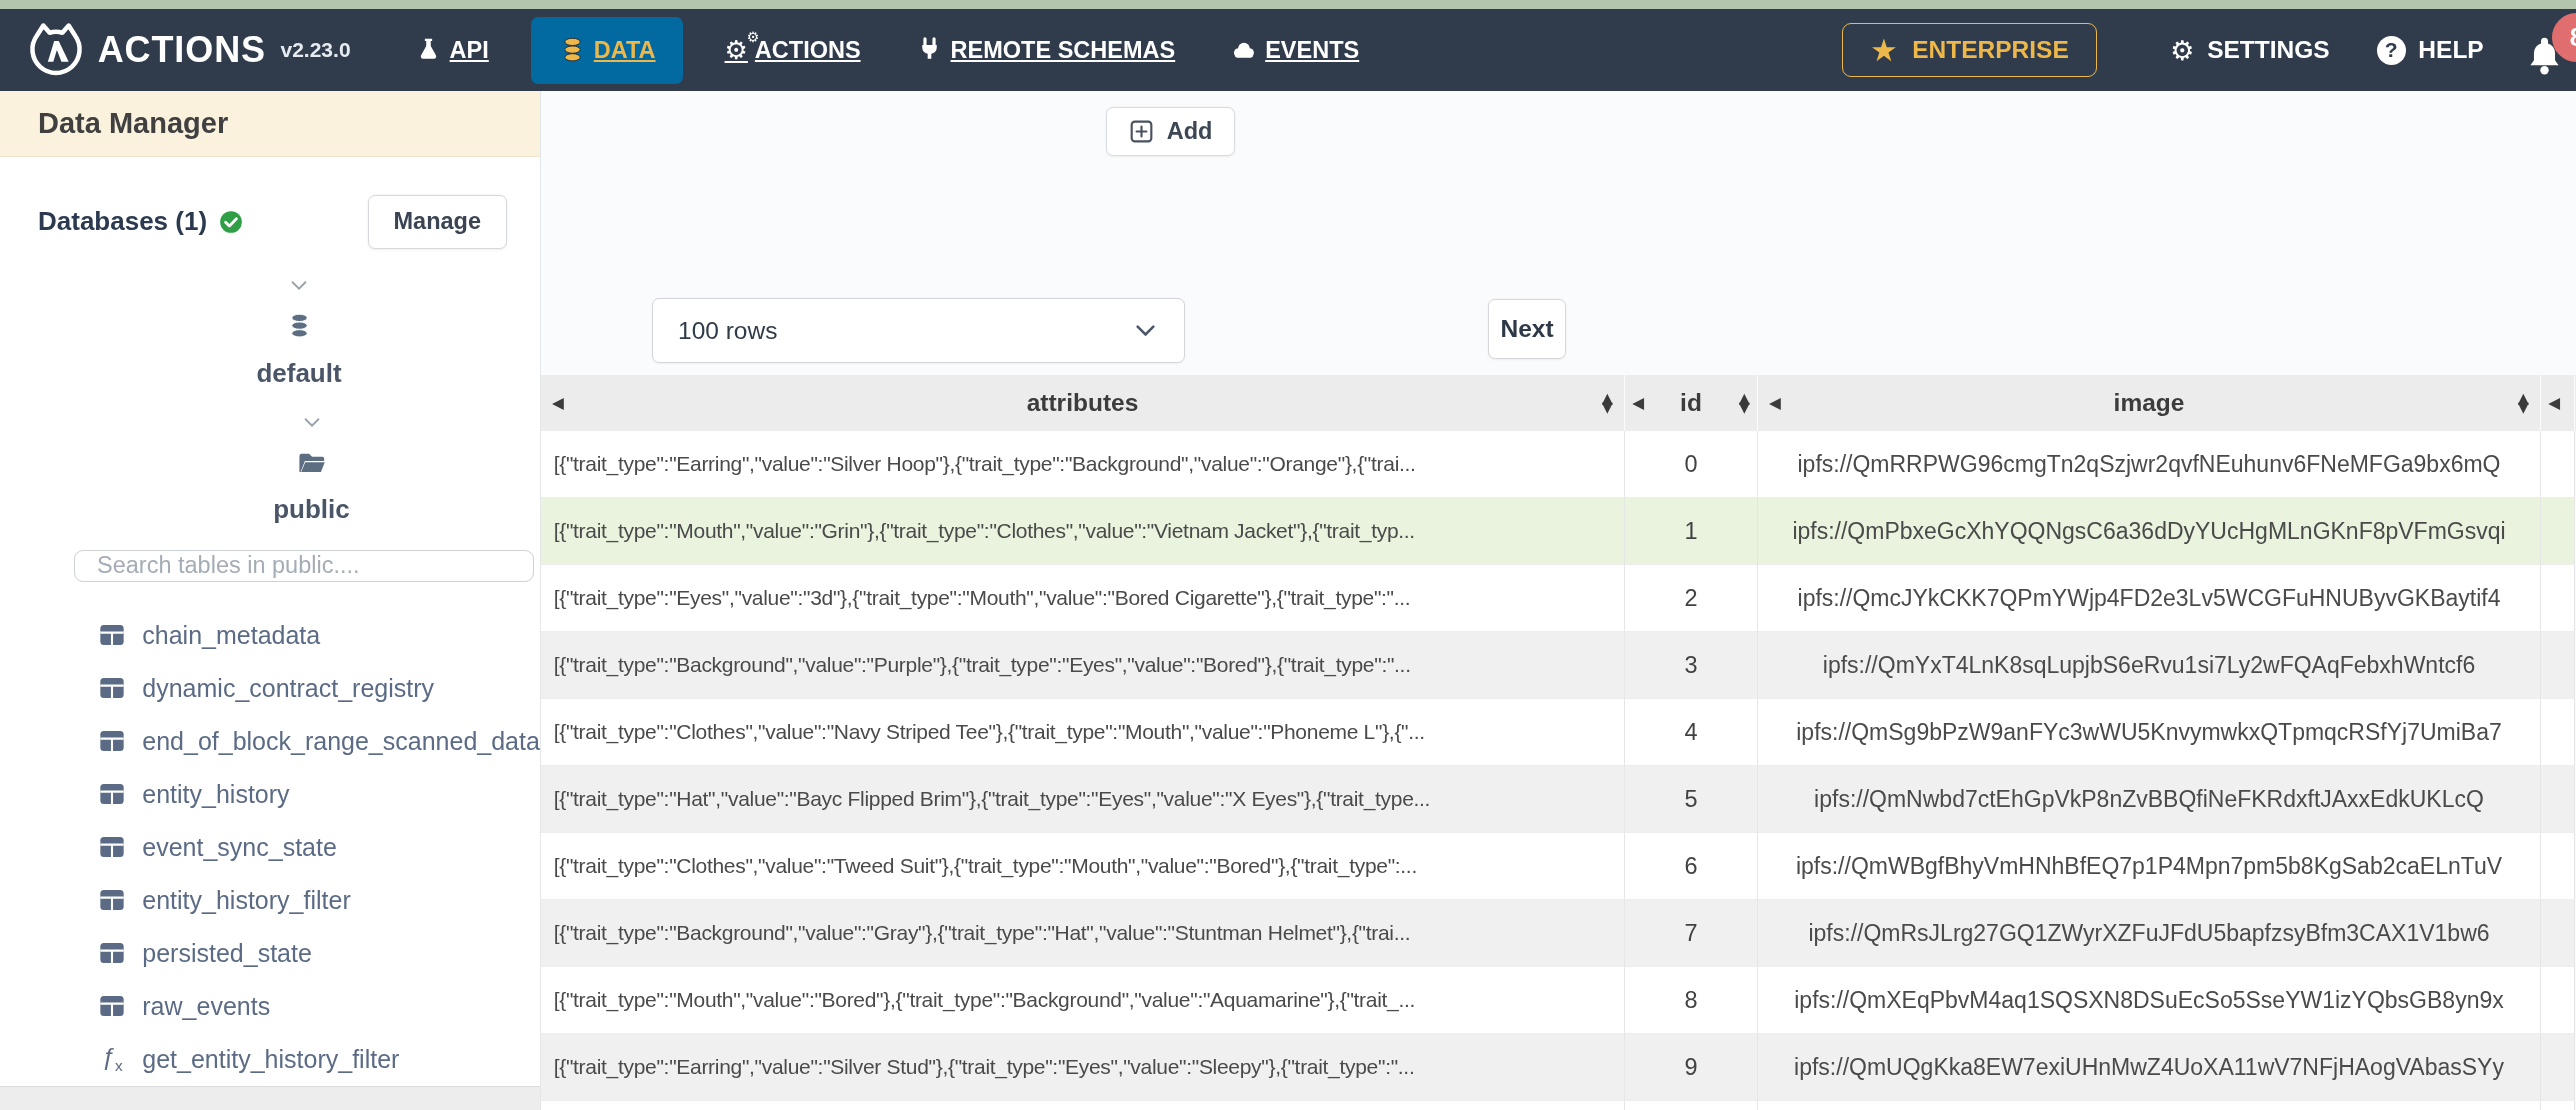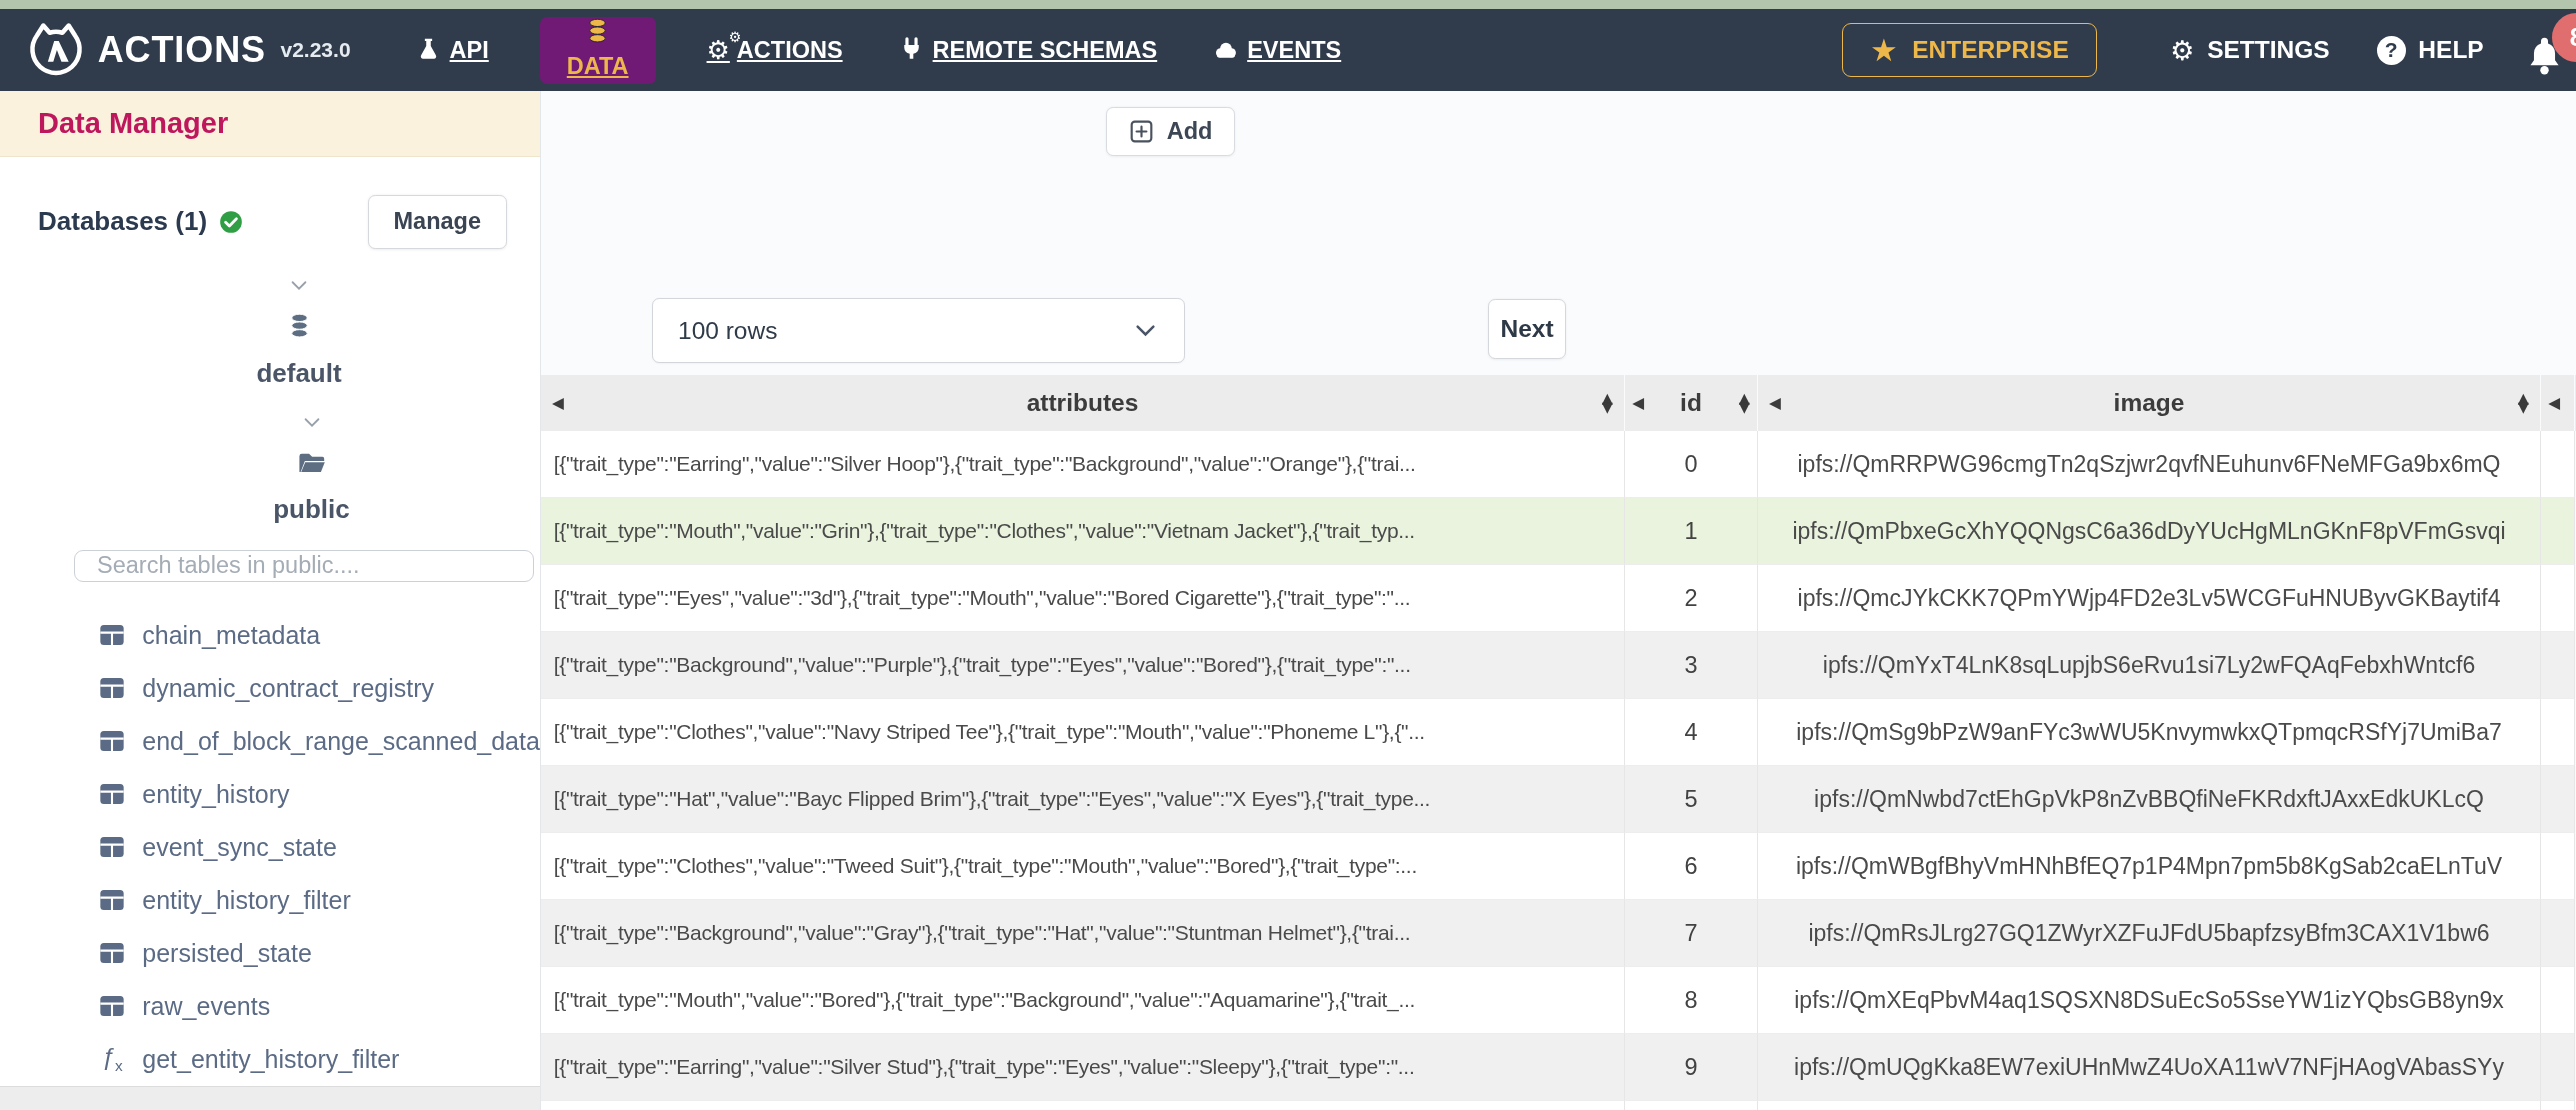--- a/index.html
+++ b/index.html
@@ -12,22 +12,22 @@
   .navbar { height:82px; background:#303c4c; display:flex; align-items:center;
             padding-left:27px; position:relative; overflow:hidden; }
   .brand { display:flex; align-items:center; }
   .brand-logo { width:58px; height:58px; }
   .brand-name { color:#fff; font-size:36px; font-weight:bold; letter-spacing:0.9px; margin-left:12.7px; }
   .brand-version { color:#e6ebf1; font-size:21px; font-weight:bold; margin-left:14.5px; }
   .nav-items { display:flex; align-items:center; margin-left:36px; height:82px; }
   .nav-item { display:flex; align-items:center; gap:7px; color:#fff; font-weight:bold;
               font-size:23.5px; padding:0 27px; height:82px; cursor:pointer; white-space:nowrap;text-decoration:underline; }
   .nav-item .nico { width:29px; height:29px; flex:0 0 auto; }
-  .nav-item.active { background:#701a75; height:67px; border-radius:7.2px; color:#edb74a;
-                     margin:0 24px; padding:0 27px;flex-direction:column; }
+  .nav-item.active { background:#0369a1; height:67px; border-radius:7.2px; color:#edb74a;
+                     margin:0 15px; padding:0 27px; }
   .gears { position:relative; display:inline-block; font-size:26px; line-height:1; }
   .gears .g2 { position:absolute; font-size:14.5px; top:-7.2px; right:-11.8px; }
   .nav-right { margin-left:auto; display:flex; align-items:center; }
   .enterprise-btn { display:flex; align-items:center; gap:14.5px; border:1.8px solid #edb74a;
                     color:#edb74a; border-radius:9px; padding:0 27px; height:54px;
                     font-weight:bold; font-size:24.5px; background:transparent; margin-right:50px;
                     cursor:pointer; }
   .enterprise-btn .star { font-size:31px; line-height:1; }
   .nav-util { display:flex; align-items:center; gap:12.7px; color:#fff; font-weight:bold;
               font-size:24.5px; padding:0 23.5px; cursor:pointer; white-space:nowrap; }
@@ -38,21 +38,21 @@
   .bell-wrap svg { position:absolute; left:5.4px; top:23.5px; width:45px; height:49px; }
   .badge { position:absolute; top:3.6px; right:-18px; width:49px; height:49px; border-radius:50%;
            background:#e16e6e; color:#fff; font-size:25px; font-weight:bold;
            display:flex; align-items:center; justify-content:center; }
 
   
   .body-wrap { display:flex; height:1020px; }
   .sidebar { width:541px; min-width:541px; background:#fff; border-right:0.9px solid #e4e7ea;
              display:flex; flex-direction:column; }
   .sidebar-title { height:116px; background:#fbf2dd; display:flex; align-items:center;
-                   padding-left:38px; font-size:29px; font-weight:bold; color:#be185d;
+                   padding-left:38px; font-size:29px; font-weight:bold; color:#404040;
                    border-bottom:0.9px solid #efe5cd; }
   .db-row { display:flex; align-items:center; margin:38px 33px 0 38px; }
   .db-label { font-size:26px; font-weight:bold; color:#2c3a50; margin-right:11px; }
   .check-icon { width:26px; height:26px; }
   .manage-btn { margin-left:auto; background:#fff; border:0.9px solid #d5d8dc; border-radius:7.2px;
                 padding:12.7px 25px; font-size:23.5px; font-weight:bold; color:#3a4452;
                 box-shadow:0 0.9px 2.7px rgba(0,0,0,.07); cursor:pointer; }
   .tree-row { display:flex; align-items:center; gap:16.3px; color:#4a5568; font-weight:bold;
               font-size:26px; cursor:pointer;flex-direction:column; }
   .tree-row.lvl1 { margin:25px 0 0 58px; }

